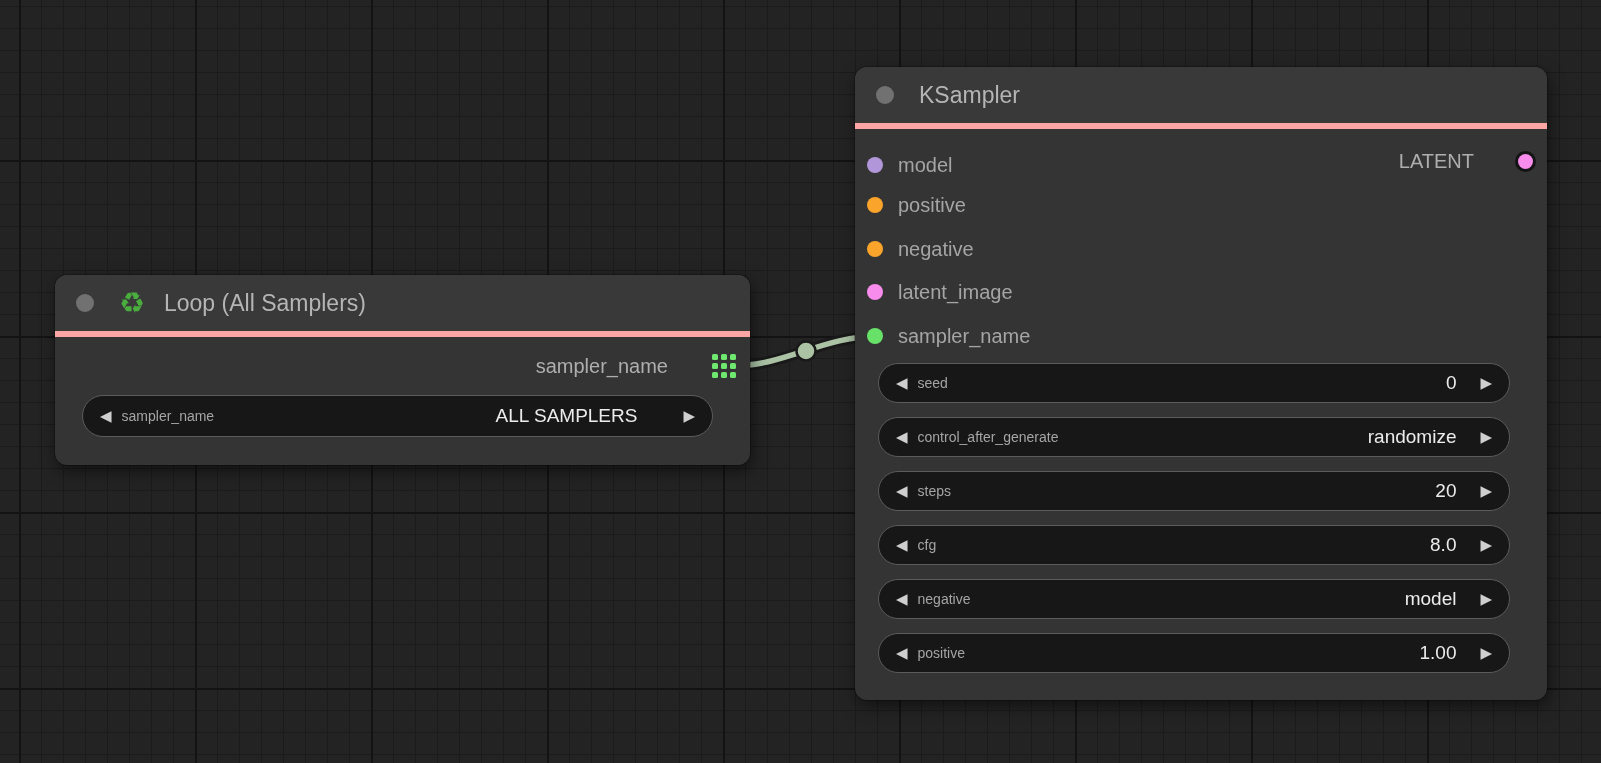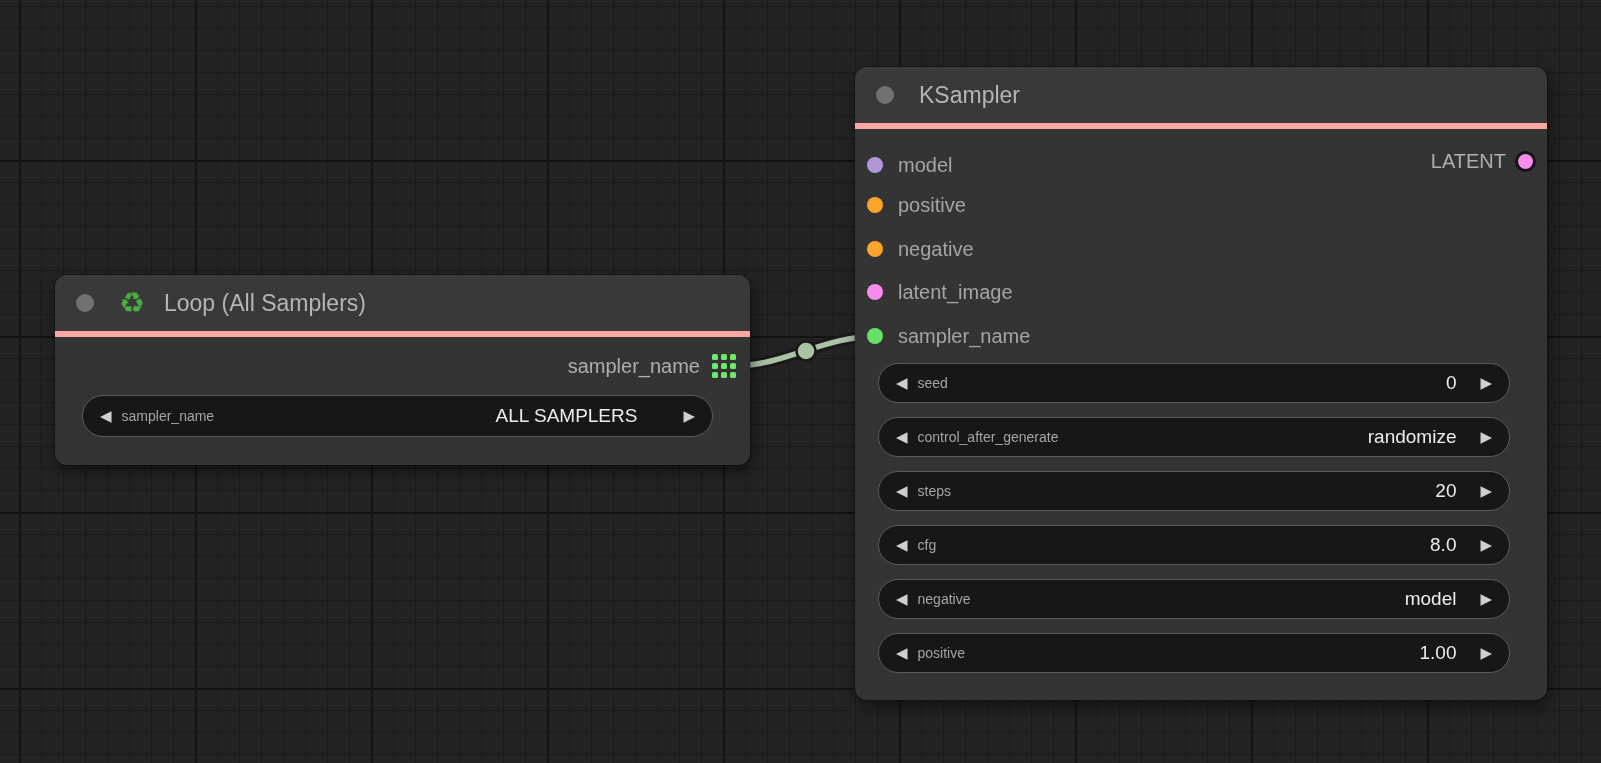--- a/index.html
+++ b/index.html
@@ -25,21 +25,21 @@
     height:62px; background:#393939; border-radius:12px 12px 0 0;
     border-bottom:6px solid #fca5a5; display:flex; align-items:center;
     padding:0 21px; box-sizing:border-box;
   }
   .collapse-dot{width:18px;height:18px;border-radius:50%;background:#717171;flex:0 0 auto;}
   .title-text{color:#b5b5b5;font-size:23px;margin-left:25px;white-space:nowrap;}
   .recycle{font-size:29px;color:#4aae3f;margin-left:25px;line-height:1;}
   .recycle + .title-text{margin-left:19px;}
   .slot-row{position:absolute;height:28px;display:flex;align-items:center;}
   .slot-row.in{left:12px;}
-  .slot-row.out{right:14px;flex-direction:row-reverse;}
+  .slot-row.out{right:14px;flex-direction:row-reverse;gap:32px;}
   .slot-dot{width:16px;height:16px;border-radius:50%;flex:0 0 auto;}
   .slot-label{color:#a5a5a5;font-size:20px;white-space:nowrap;}
   .in .slot-label{margin-left:15px;}
   .out .slot-label{margin-right:12px;color:#aeaeae;}
   .ring{box-shadow:0 0 0 3px #141414;}
   .grid-icon{width:24px;height:24px;display:grid;grid-template-columns:repeat(3,1fr);
     grid-template-rows:repeat(3,1fr);gap:3px;flex:0 0 auto;}
   .grid-icon span{background:#6ee86e;border-radius:1.5px;}
   .widget{
     position:absolute; height:40px; box-sizing:border-box;

